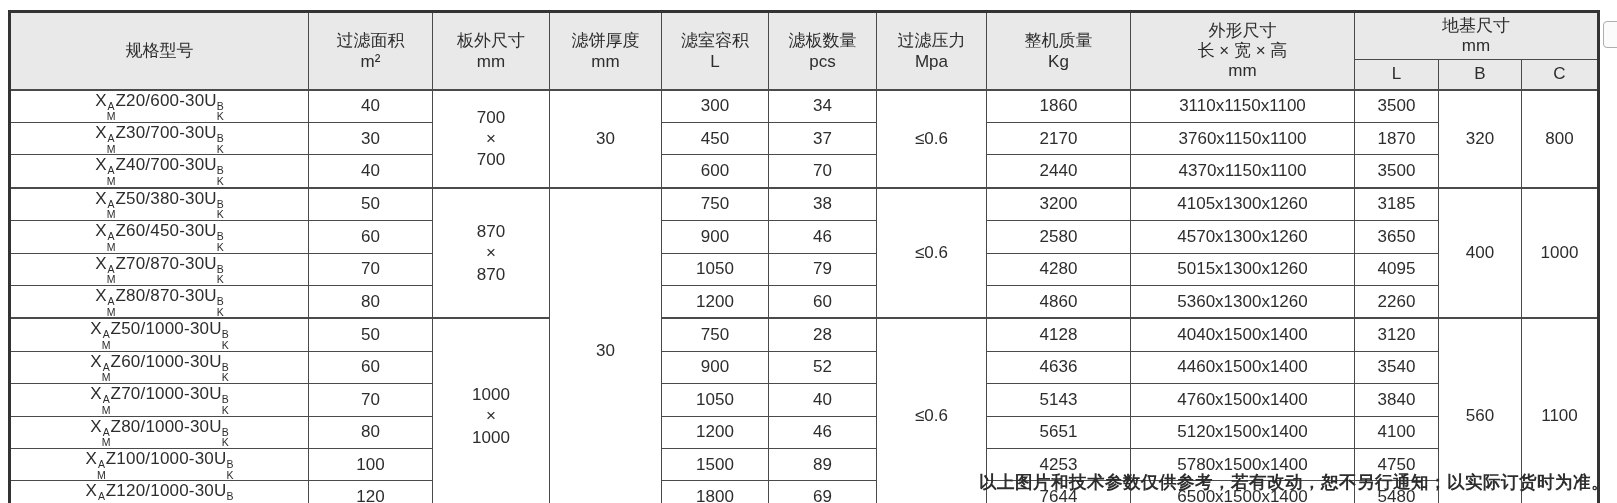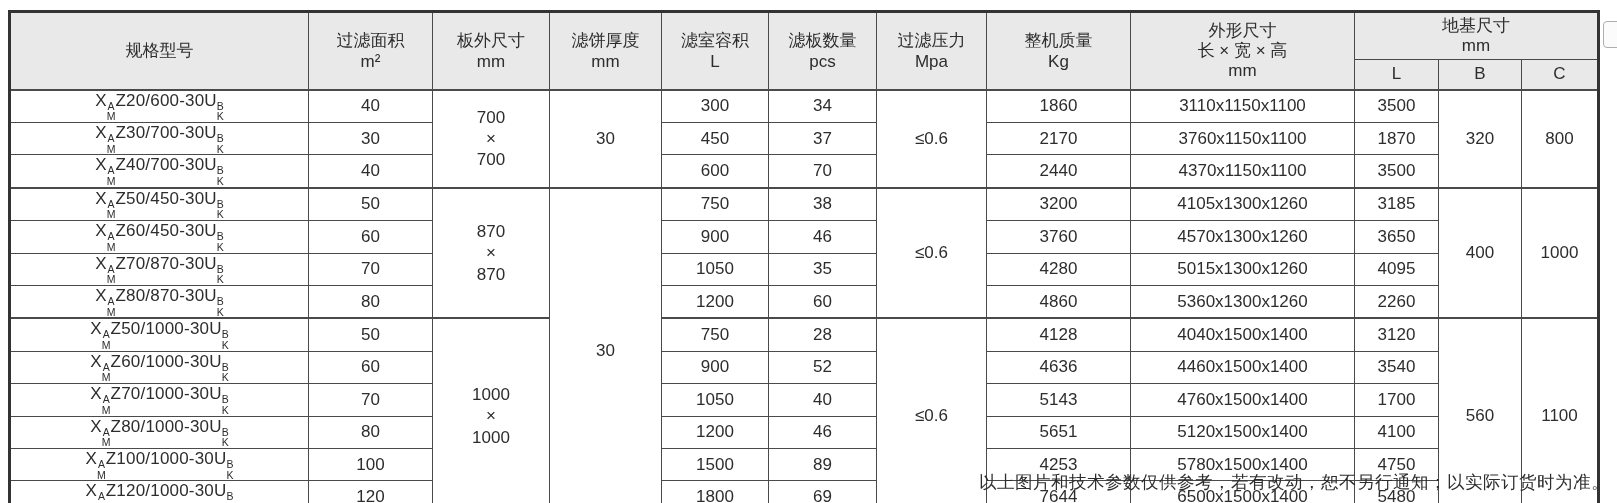--- a/index.html
+++ b/index.html
@@ -32,21 +32,21 @@
 
   .model-cell { font-size:16.5px; letter-spacing:0.2px; }
   .stack {
     display:inline-flex; flex-direction:column; align-items:center;
     font-size:10.5px; line-height:1.02; vertical-align:-4px; letter-spacing:0;
   }
   td .line { display:block; line-height:1.25; }
 
   .note {
     position:absolute; right:8px; top:470px;
-    font-size:17.5px; color:#2d2d2d; letter-spacing:0.5px;
+    font-size:17.5px; color:#2d2d2d; letter-spacing:0.5px;font-weight:bold;
   }
 
   .cutbox {
     position:absolute; left:1603px; top:21px; width:22px; height:27px;
     border:1.5px solid #aeaeae; border-radius:4px; background:#fbfbfb;
   }
 </style>
 </head>
 <body>
 
@@ -170,21 +170,21 @@
         <td>70</td>
         <td>2440</td>
         <td>4370x1150x1100</td>
         <td>3500</td>
       </tr>
 
       <tr class="group-start">
         <td class="model-cell"><span>X</span><span class="stack">
               <span>A</span>
               <span>M</span>
-            </span><span>Z50/450-30U</span><span class="stack">
+            </span><span>Z50/380-30U</span><span class="stack">
               <span>B</span>
               <span>K</span>
             </span></td>
         <td>50</td>
         <td rowspan="4">
             <span class="line">870</span>
             <span class="line">×</span>
             <span class="line">870</span>
           </td>
         <td rowspan="10">30</td>
@@ -201,35 +201,35 @@
         <td class="model-cell"><span>X</span><span class="stack">
               <span>A</span>
               <span>M</span>
             </span><span>Z60/450-30U</span><span class="stack">
               <span>B</span>
               <span>K</span>
             </span></td>
         <td>60</td>
         <td>900</td>
         <td>46</td>
-        <td>3760</td>
+        <td>2580</td>
         <td>4570x1300x1260</td>
         <td>3650</td>
       </tr>
       <tr>
         <td class="model-cell"><span>X</span><span class="stack">
               <span>A</span>
               <span>M</span>
             </span><span>Z70/870-30U</span><span class="stack">
               <span>B</span>
               <span>K</span>
             </span></td>
         <td>70</td>
         <td>1050</td>
-        <td>35</td>
+        <td>79</td>
         <td>4280</td>
         <td>5015x1300x1260</td>
         <td>4095</td>
       </tr>
       <tr>
         <td class="model-cell"><span>X</span><span class="stack">
               <span>A</span>
               <span>M</span>
             </span><span>Z80/870-30U</span><span class="stack">
               <span>B</span>
@@ -287,21 +287,21 @@
               <span>M</span>
             </span><span>Z70/1000-30U</span><span class="stack">
               <span>B</span>
               <span>K</span>
             </span></td>
         <td>70</td>
         <td>1050</td>
         <td>40</td>
         <td>5143</td>
         <td>4760x1500x1400</td>
-        <td>1700</td>
+        <td>3840</td>
       </tr>
       <tr>
         <td class="model-cell"><span>X</span><span class="stack">
               <span>A</span>
               <span>M</span>
             </span><span>Z80/1000-30U</span><span class="stack">
               <span>B</span>
               <span>K</span>
             </span></td>
         <td>80</td>

